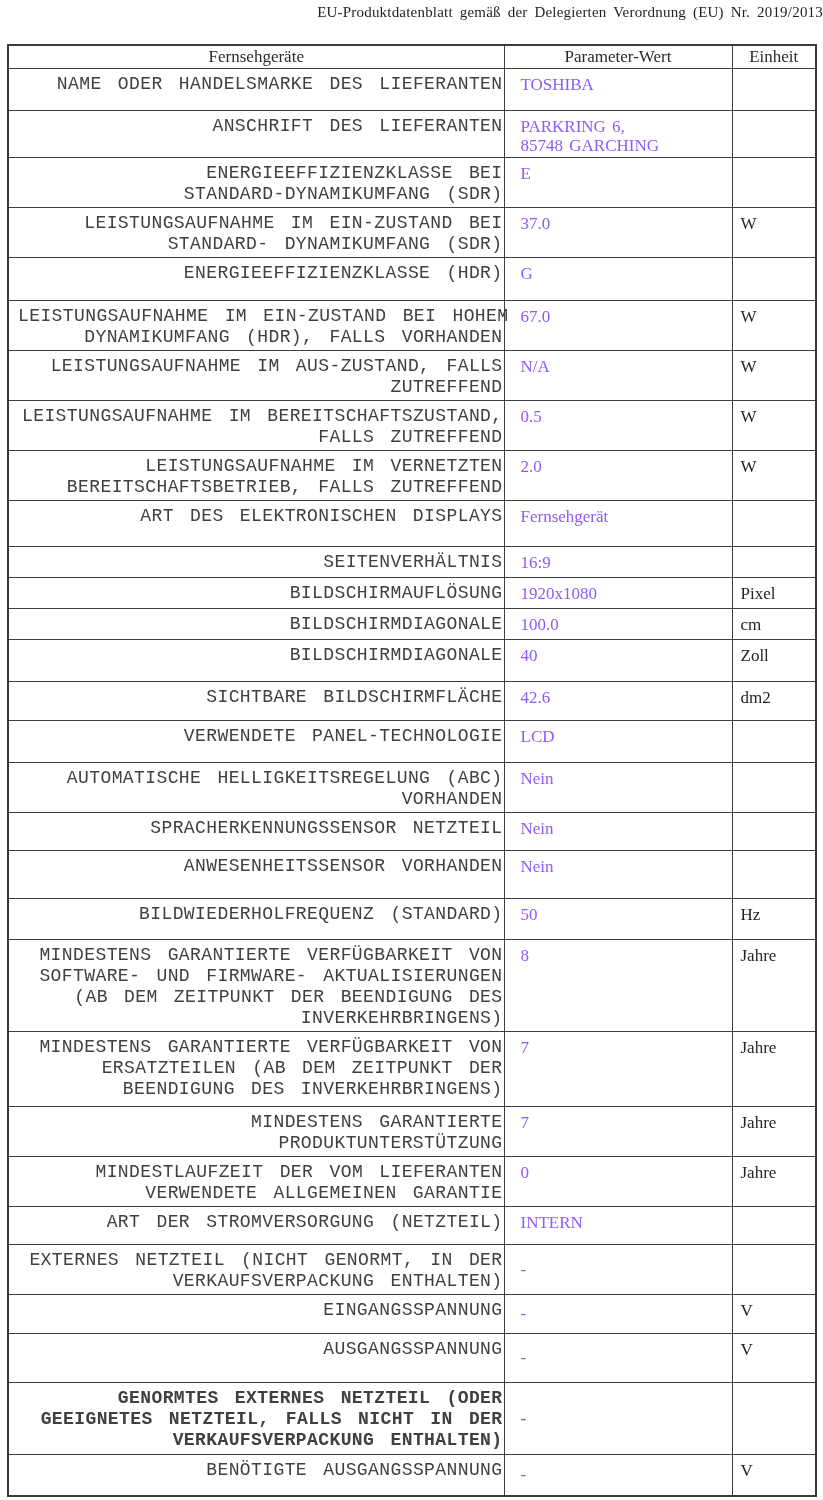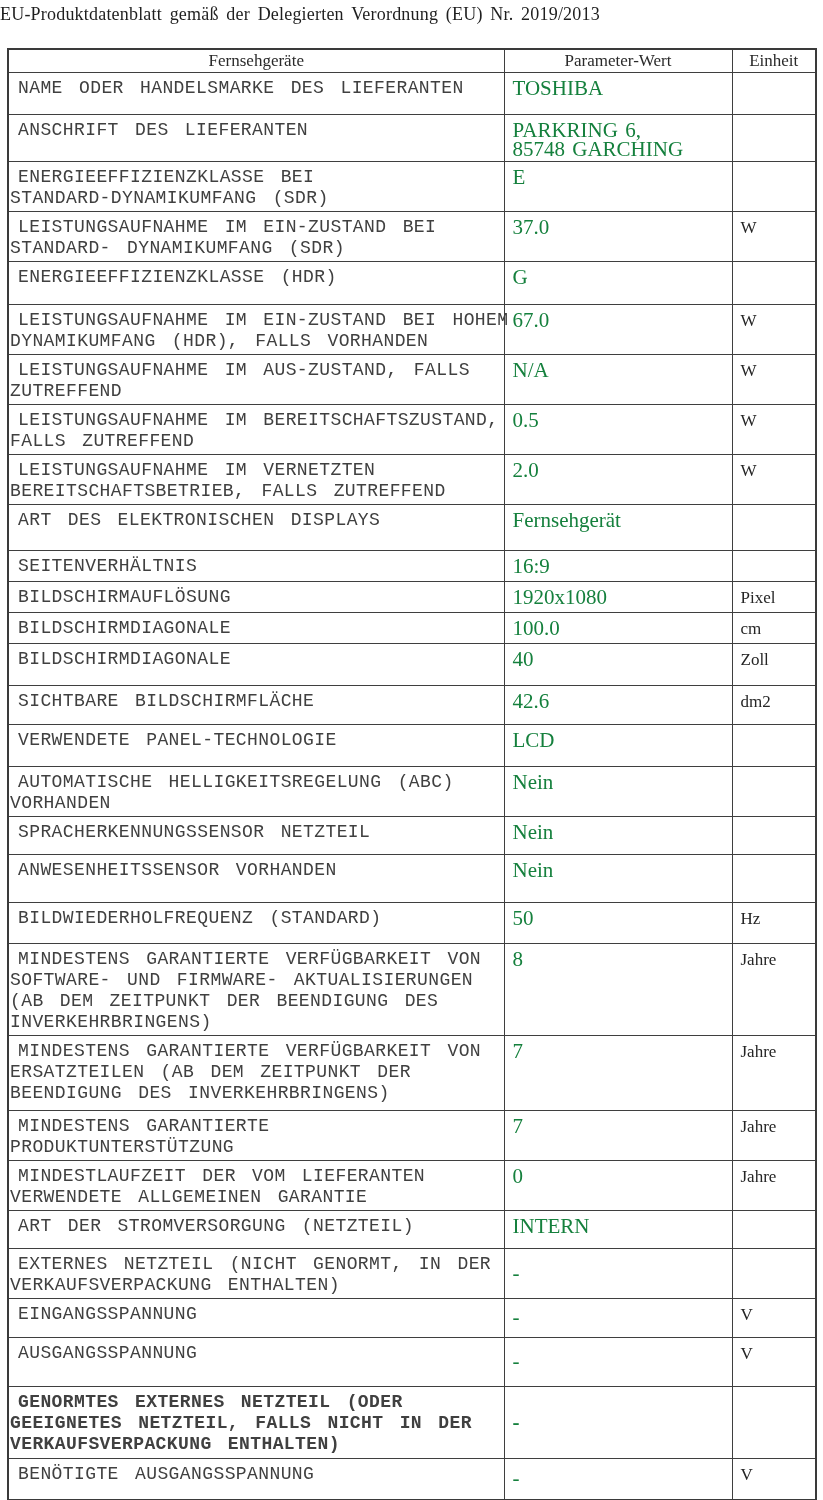--- a/index.html
+++ b/index.html
@@ -6,22 +6,22 @@
   html, body { background: #ffffff; }
   body {
     width: 823px;
     height: 1500px;
     overflow: hidden;
     font-family: "Liberation Serif", serif;
     color: #222222;
   }
   .doc-title {
     margin-top: 4px;
-    text-align: left;
-    font-size: 18px;
+    text-align: right;
+    font-size: 15px;
     letter-spacing: 0.2px;
     word-spacing: 3px;
     color: #1f1f1f;
   }
   table.datasheet {
     border-collapse: collapse;
     table-layout: fixed;
     width: 808px;
     margin: 23px 0 0 7px;
     border: 2px solid #3a3a3a;
@@ -42,27 +42,28 @@
   td.cell-label {
     font-family: "Liberation Mono", monospace;
     font-size: 18px;
     line-height: 21px;
     letter-spacing: 0.4px;
     word-spacing: 5px;
     white-space: pre;
     padding: 5px 1px 2px 1px;
     text-indent: 8px;
     color: #404040;
+    text-align: right;
   }
   td.cell-value {
-    font-size: 21px;
+    font-size: 17px;
     line-height: 19px;
     white-space: pre;
-    padding: 6px 4px 2px 8px;
-    color: #15803d;
+    padding: 6px 4px 2px 16px;
+    color: #8b5cf6;
     word-spacing: 2px;
   }
   td.cell-value.mid {
     vertical-align: middle;
     padding-top: 0;
     padding-bottom: 0;
   }
   td.cell-unit {
     font-size: 17px;
     line-height: 19px;

